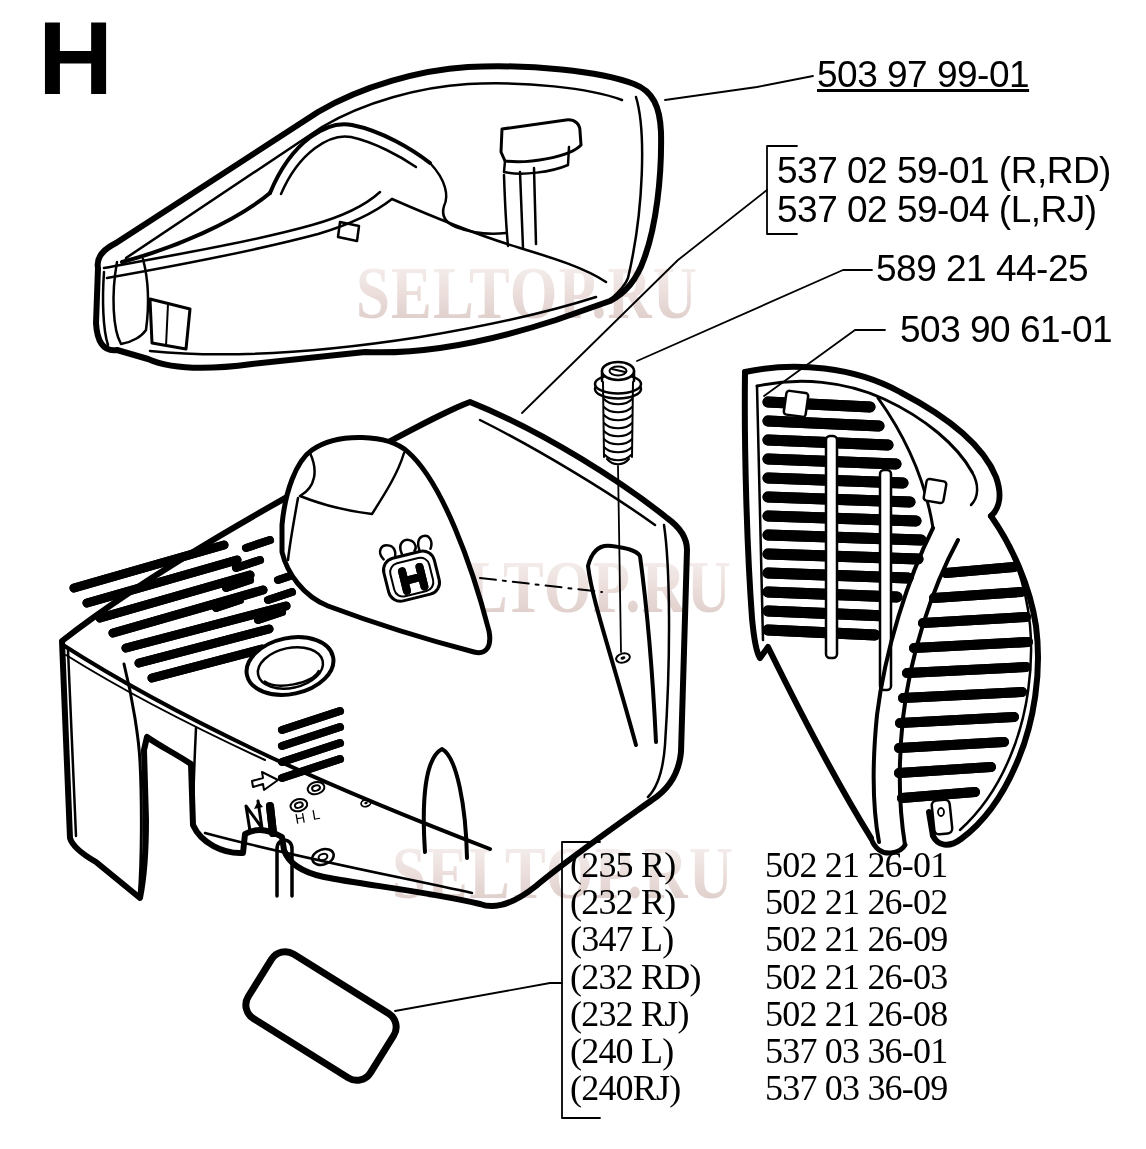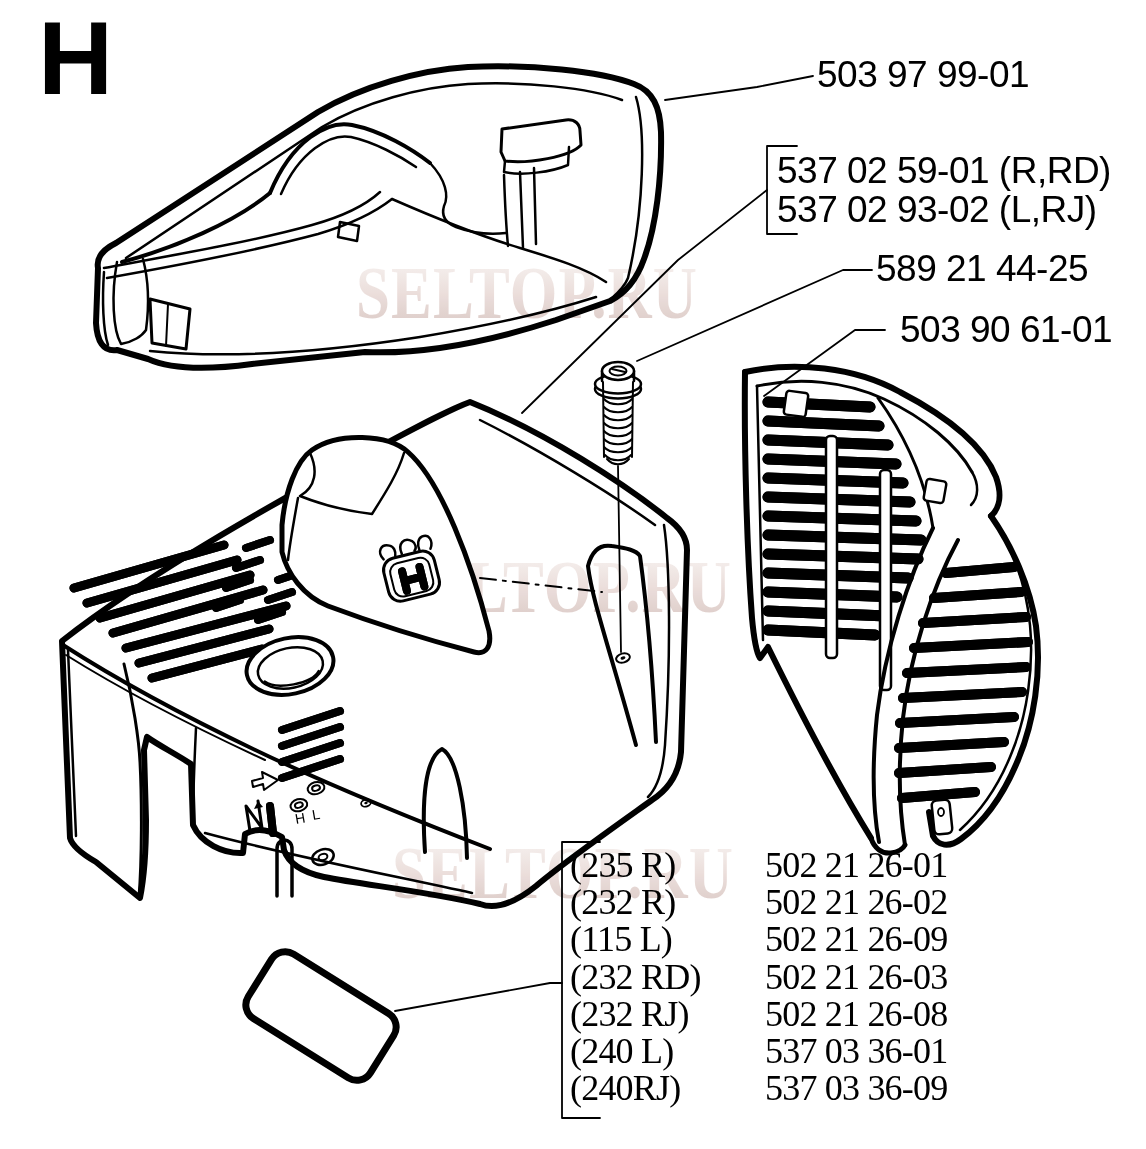--- a/index.html
+++ b/index.html
@@ -197,42 +197,42 @@
       <path class="ln w15" d="M 767,190 L 678,260 L 522,413"></path>
       <path class="ln w15" d="M 872,270 L 843,270 L 637,361"></path>
       <path class="ln w15" d="M 885,330 L 855,330 L 764,396"></path>
       <path class="ln w15" d="M 600,842 L 562,842 L 562,1118 L 600,1118"></path>
       <path class="ln w15" d="M 395,1011 L 550,983 L 562,983"></path>
     </g>
   </svg>
 
   <div class="section-letter txt" style="position:absolute;">H</div>
 
-  <div class="callout txt" style="left:817px;top:55px;">503 97 99-01</div>
+  <div class="callout txt" style="left:817px;top:55px;text-decoration:underline;">503 97 99-01</div>
 
   <div class="callout txt" style="left:777px;top:151px;">
     <div>537 02 59-01 (R,RD)</div>
-    <div>537 02 93-02 (L,RJ)</div>
+    <div>537 02 59-04 (L,RJ)</div>
   </div>
 
   <div class="callout txt" style="left:876px;top:249px;">589 21 44-25</div>
 
   <div class="callout txt" style="left:888px;top:310px;margin-left:12px;">503 90 61-01</div>
 
   <div class="decal-table txt">
     <div class="trow">
       <span class="tmodel">(235 R)</span>
       <span>502 21 26-01</span>
     </div>
     <div class="trow">
       <span class="tmodel">(232 R)</span>
       <span>502 21 26-02</span>
     </div>
     <div class="trow">
-      <span class="tmodel">(115 L)</span>
+      <span class="tmodel">(347 L)</span>
       <span>502 21 26-09</span>
     </div>
     <div class="trow">
       <span class="tmodel">(232 RD)</span>
       <span>502 21 26-03</span>
     </div>
     <div class="trow">
       <span class="tmodel">(232 RJ)</span>
       <span>502 21 26-08</span>
     </div>

